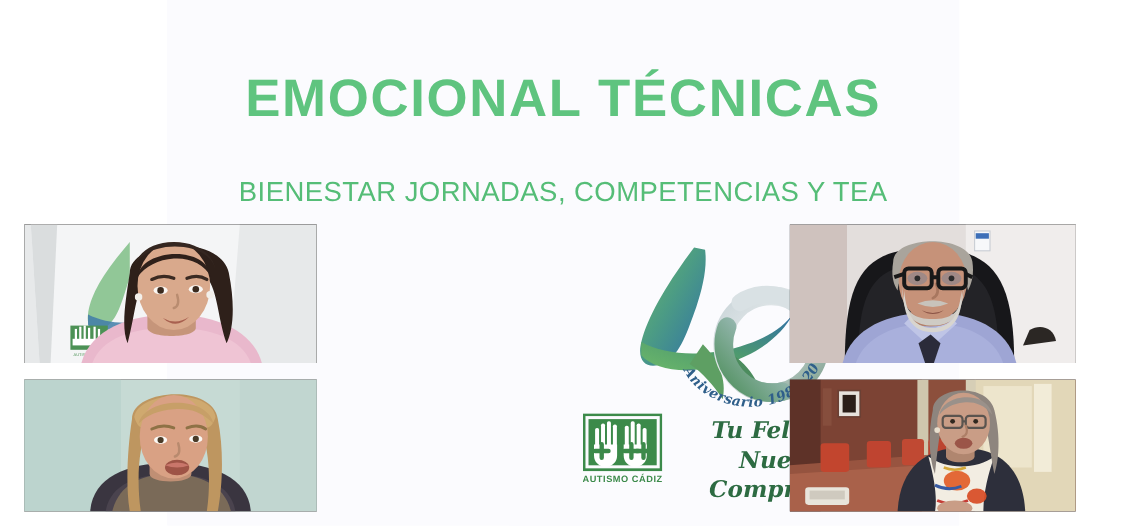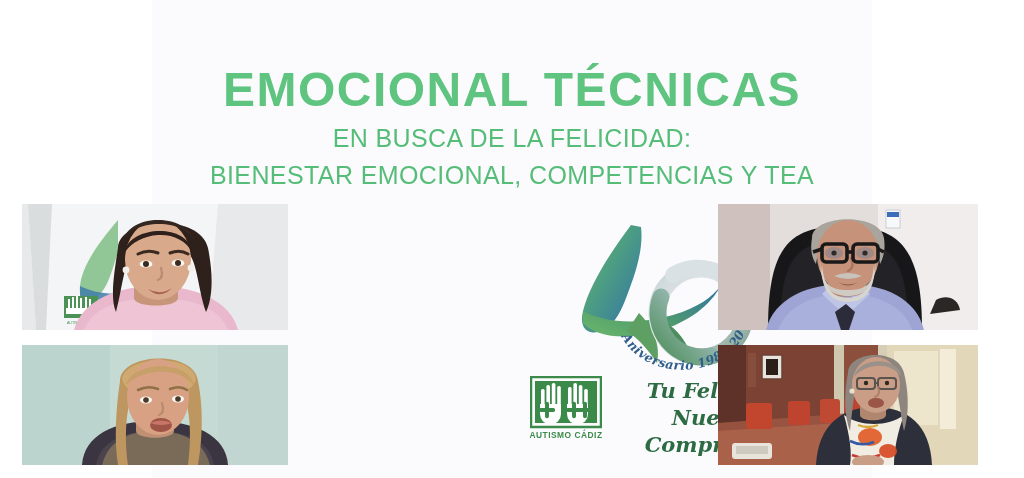--- a/index.html
+++ b/index.html
@@ -65,22 +65,21 @@
   #tile-tr { left:718px; top:204px; width:260px; height:126px; }
   #tile-br { left:718px; top:345px; width:260px; height:120px; }
 </style>
 </head>
 <body>
 
 <div id="stage">
 
   <div class="slide">
     <div class="slide-title">EMOCIONAL TÉCNICAS</div>
-    <div class="slide-sub1">EN BUSCA DE LA FELICIDAD:</div>
-    <div class="slide-sub2">BIENESTAR EMOCIONAL, COMPETENCIAS Y TEA</div>
+    <div class="slide-sub2">BIENESTAR JORNADAS, COMPETENCIAS Y TEA</div>
 
     <div class="anniv">
       <svg viewBox="0 0 210 175" xmlns="http://www.w3.org/2000/svg">
         <defs>
           <linearGradient id="gA" x1="0" y1="0" x2="1" y2="1">
             <stop offset="0%" stop-color="#6CB86A"></stop>
             <stop offset="45%" stop-color="#4C9C84"></stop>
             <stop offset="100%" stop-color="#2F6FA8"></stop>
           </linearGradient>
           <linearGradient id="gB" x1="1" y1="0" x2="0" y2="1">

